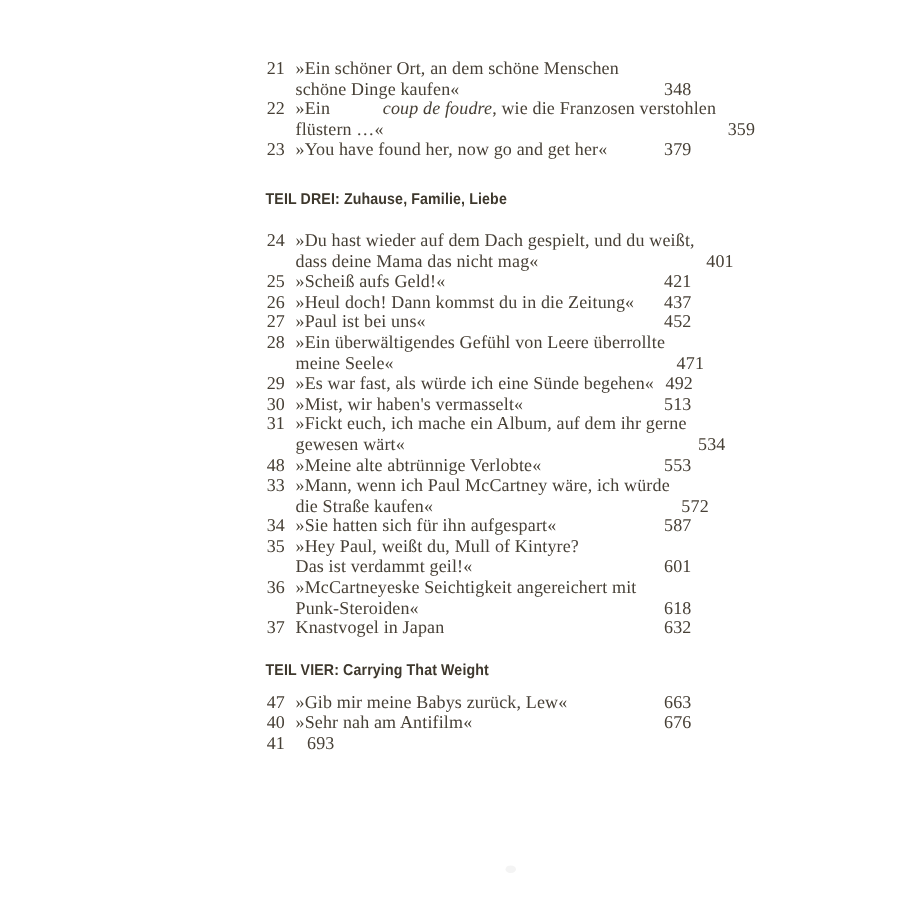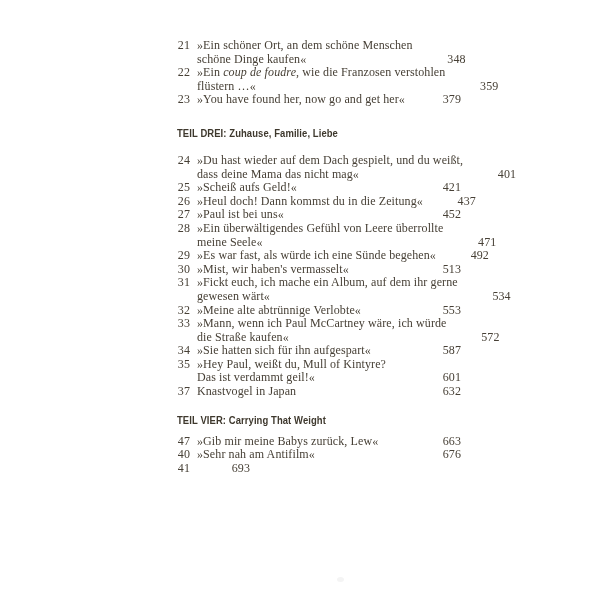--- a/index.html
+++ b/index.html
@@ -46,27 +46,26 @@
   .entry { display: flex; }
   .num {
     width: 13px;
     text-align: right;
     margin-right: 7px;
     align-self: flex-start;
     flex: none;
   }
   .lines { flex: 1 1 auto; }
   .line { white-space: nowrap; }
-  .it { font-style: italic; }
+  .it { font-style: italic; margin-left: 32px; }
   .pg {
     align-self: flex-end;
     text-align: right;
     min-width: 26px;
     flex: none;
-    margin-left: 27px;
   }
   .photo-artifact {
     position: absolute;
     left: 337px;
     top: 577px;
     width: 7px;
     height: 5px;
     background: #f4f4f4;
     border-radius: 50%;
   }
@@ -156,21 +155,21 @@
         </div>
         <div class="entry">
           <span class="num">31</span>
           <span class="lines">
             <div class="line"><span>»Fickt euch, ich mache ein Album, auf dem ihr gerne</span></div>
             <div class="line"><span>gewesen wärt«</span></div>
           </span>
           <span class="pg">534</span>
         </div>
         <div class="entry">
-          <span class="num">32</span>
+          <span class="num">48</span>
           <span class="lines">
             <div class="line"><span>»Meine alte abtrünnige Verlobte«</span></div>
           </span>
           <span class="pg">553</span>
         </div>
         <div class="entry">
           <span class="num">33</span>
           <span class="lines">
             <div class="line"><span>»Mann, wenn ich Paul McCartney wäre, ich würde</span></div>
             <div class="line"><span>die Straße kaufen«</span></div>
@@ -184,20 +183,28 @@
           </span>
           <span class="pg">587</span>
         </div>
         <div class="entry">
           <span class="num">35</span>
           <span class="lines">
             <div class="line"><span>»Hey Paul, weißt du, Mull of Kintyre?</span></div>
             <div class="line"><span>Das ist verdammt geil!«</span></div>
           </span>
           <span class="pg">601</span>
+        </div>
+        <div class="entry">
+          <span class="num">36</span>
+          <span class="lines">
+            <div class="line"><span>»McCartneyeske Seichtigkeit angereichert mit</span></div>
+            <div class="line"><span>Punk-Steroiden«</span></div>
+          </span>
+          <span class="pg">618</span>
         </div>
         <div class="entry">
           <span class="num">37</span>
           <span class="lines">
             <div class="line"><span>Knastvogel in Japan</span></div>
           </span>
           <span class="pg">632</span>
         </div>
       </div>
       <div class="toc-section">

